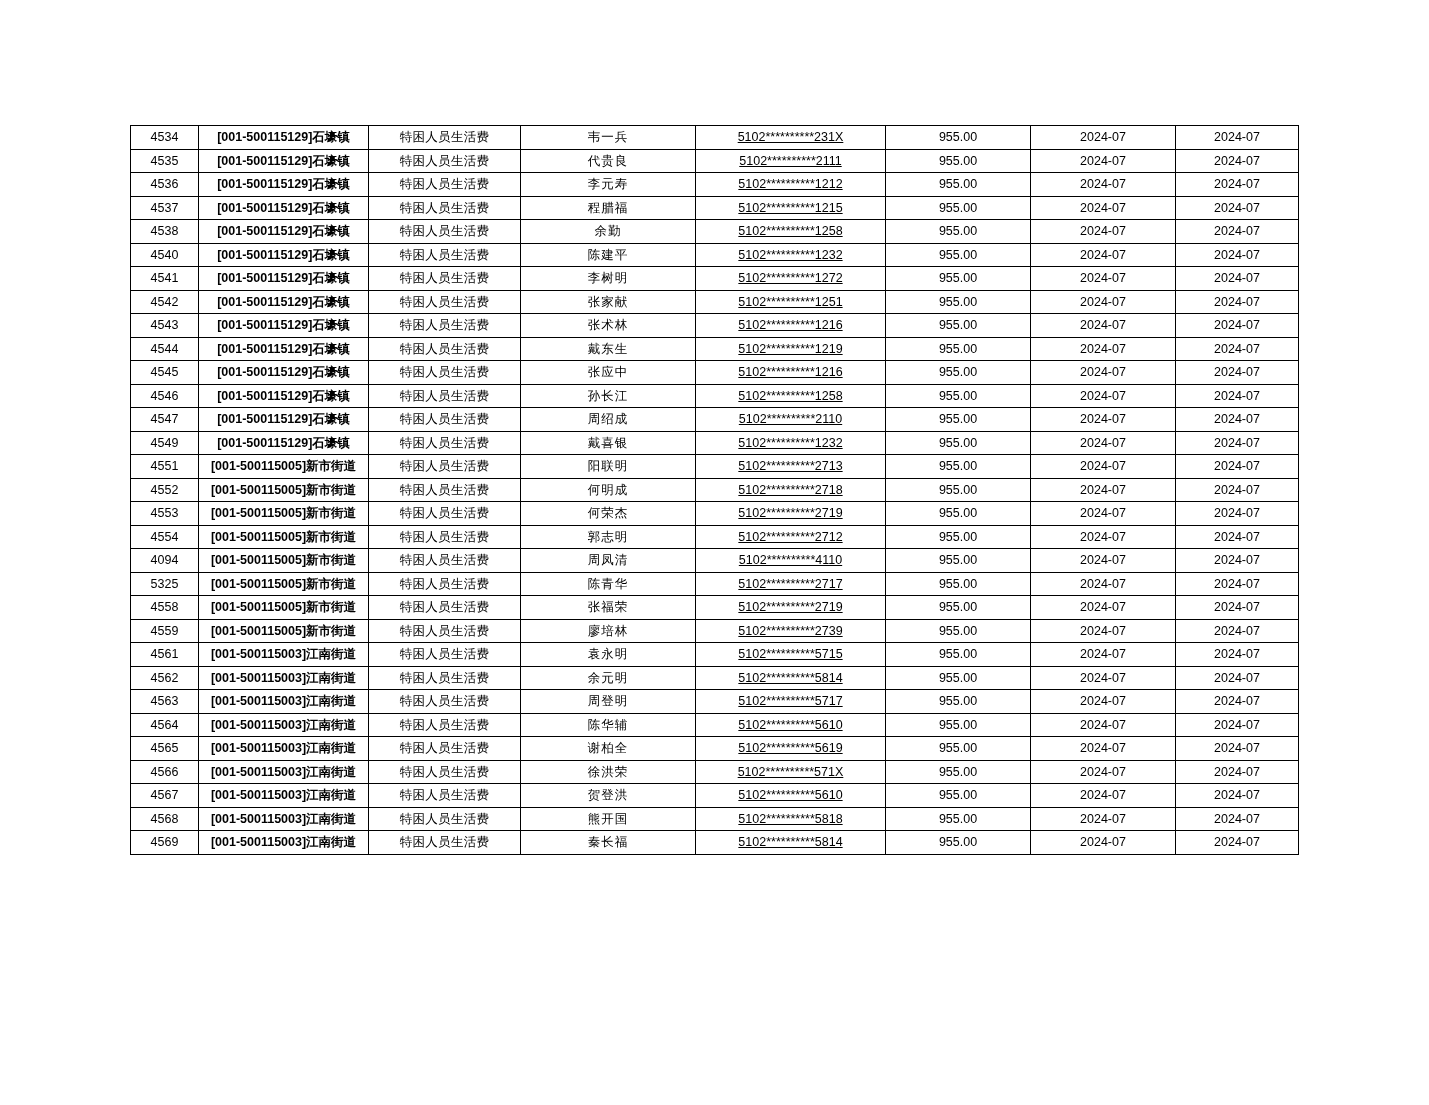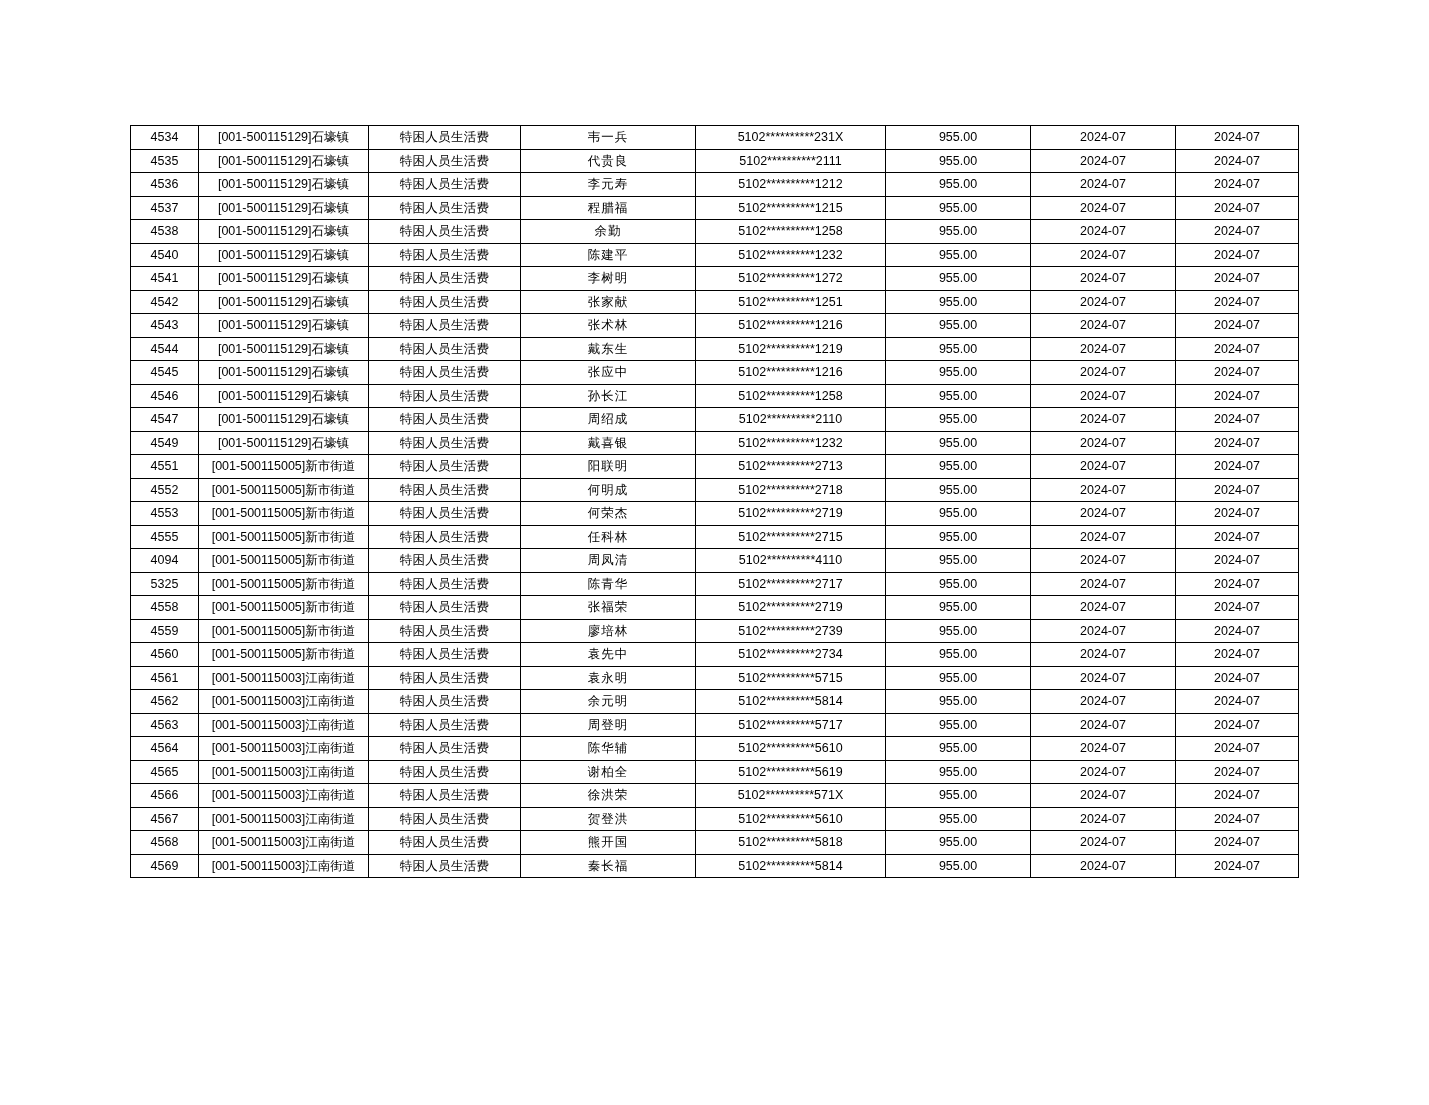--- a/index.html
+++ b/index.html
@@ -46,24 +46,24 @@
   col.c0 { width: 68px; }
   col.c1 { width: 170px; }
   col.c2 { width: 152px; }
   col.c3 { width: 175px; }
   col.c4 { width: 190px; }
   col.c5 { width: 145px; }
   col.c6 { width: 145px; }
   col.c7 { width: 123px; }
 
   td.idx { font-size: 12.5px; }
-  td.org { font-size: 12.5px; }
+  td.org { font-size: 12.5px; font-weight: bold; }
   td.item { font-size: 12.5px; letter-spacing: 0.3px; }
   td.name { font-size: 12.5px; letter-spacing: 1px; }
-  td.idcard { font-size: 12.5px; }
+  td.idcard { font-size: 12.5px; text-decoration: underline; }
   td.amount { font-size: 12.5px; }
   td.month { font-size: 12.5px; }
 </style>
 </head>
 <body>
 
 <div class="page">
   <div class="table-wrap">
     <table class="data">
       <colgroup>
@@ -241,25 +241,25 @@
             <td class="idx">4553</td>
             <td class="org">[001-500115005]新市街道</td>
             <td class="item">特困人员生活费</td>
             <td class="name">何荣杰</td>
             <td class="idcard">5102**********2719</td>
             <td class="amount">955.00</td>
             <td class="month">2024-07</td>
             <td class="month">2024-07</td>
           </tr>
           <tr>
-            <td class="idx">4555</td>
-            <td class="org">[001-500115005]新市街道</td>
-            <td class="item">特困人员生活费</td>
-            <td class="name">任科林</td>
-            <td class="idcard">5102**********2715</td>
+            <td class="idx">4554</td>
+            <td class="org">[001-500115005]新市街道</td>
+            <td class="item">特困人员生活费</td>
+            <td class="name">郭志明</td>
+            <td class="idcard">5102**********2712</td>
             <td class="amount">955.00</td>
             <td class="month">2024-07</td>
             <td class="month">2024-07</td>
           </tr>
           <tr>
             <td class="idx">4094</td>
             <td class="org">[001-500115005]新市街道</td>
             <td class="item">特困人员生活费</td>
             <td class="name">周凤清</td>
             <td class="idcard">5102**********4110</td>
@@ -286,30 +286,20 @@
             <td class="amount">955.00</td>
             <td class="month">2024-07</td>
             <td class="month">2024-07</td>
           </tr>
           <tr>
             <td class="idx">4559</td>
             <td class="org">[001-500115005]新市街道</td>
             <td class="item">特困人员生活费</td>
             <td class="name">廖培林</td>
             <td class="idcard">5102**********2739</td>
-            <td class="amount">955.00</td>
-            <td class="month">2024-07</td>
-            <td class="month">2024-07</td>
-          </tr>
-          <tr>
-            <td class="idx">4560</td>
-            <td class="org">[001-500115005]新市街道</td>
-            <td class="item">特困人员生活费</td>
-            <td class="name">袁先中</td>
-            <td class="idcard">5102**********2734</td>
             <td class="amount">955.00</td>
             <td class="month">2024-07</td>
             <td class="month">2024-07</td>
           </tr>
           <tr>
             <td class="idx">4561</td>
             <td class="org">[001-500115003]江南街道</td>
             <td class="item">特困人员生活费</td>
             <td class="name">袁永明</td>
             <td class="idcard">5102**********5715</td>

